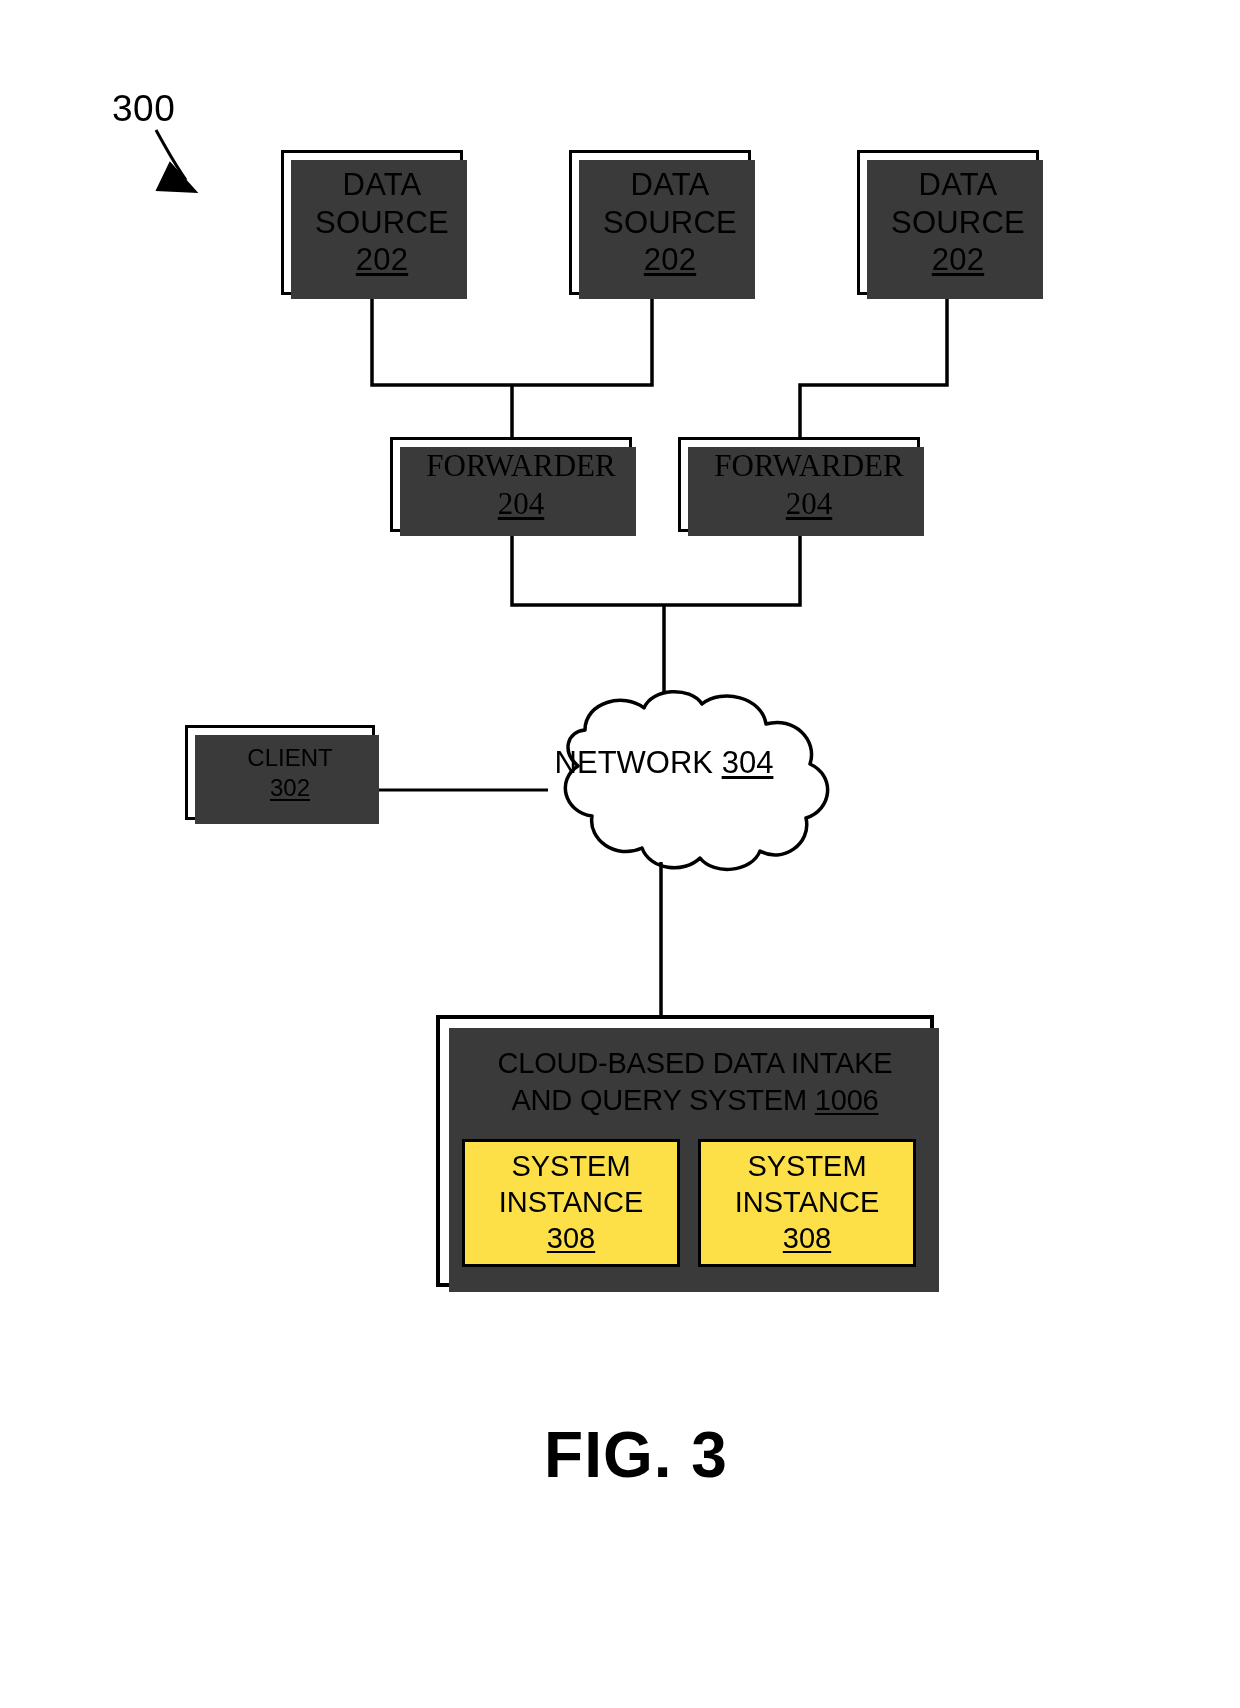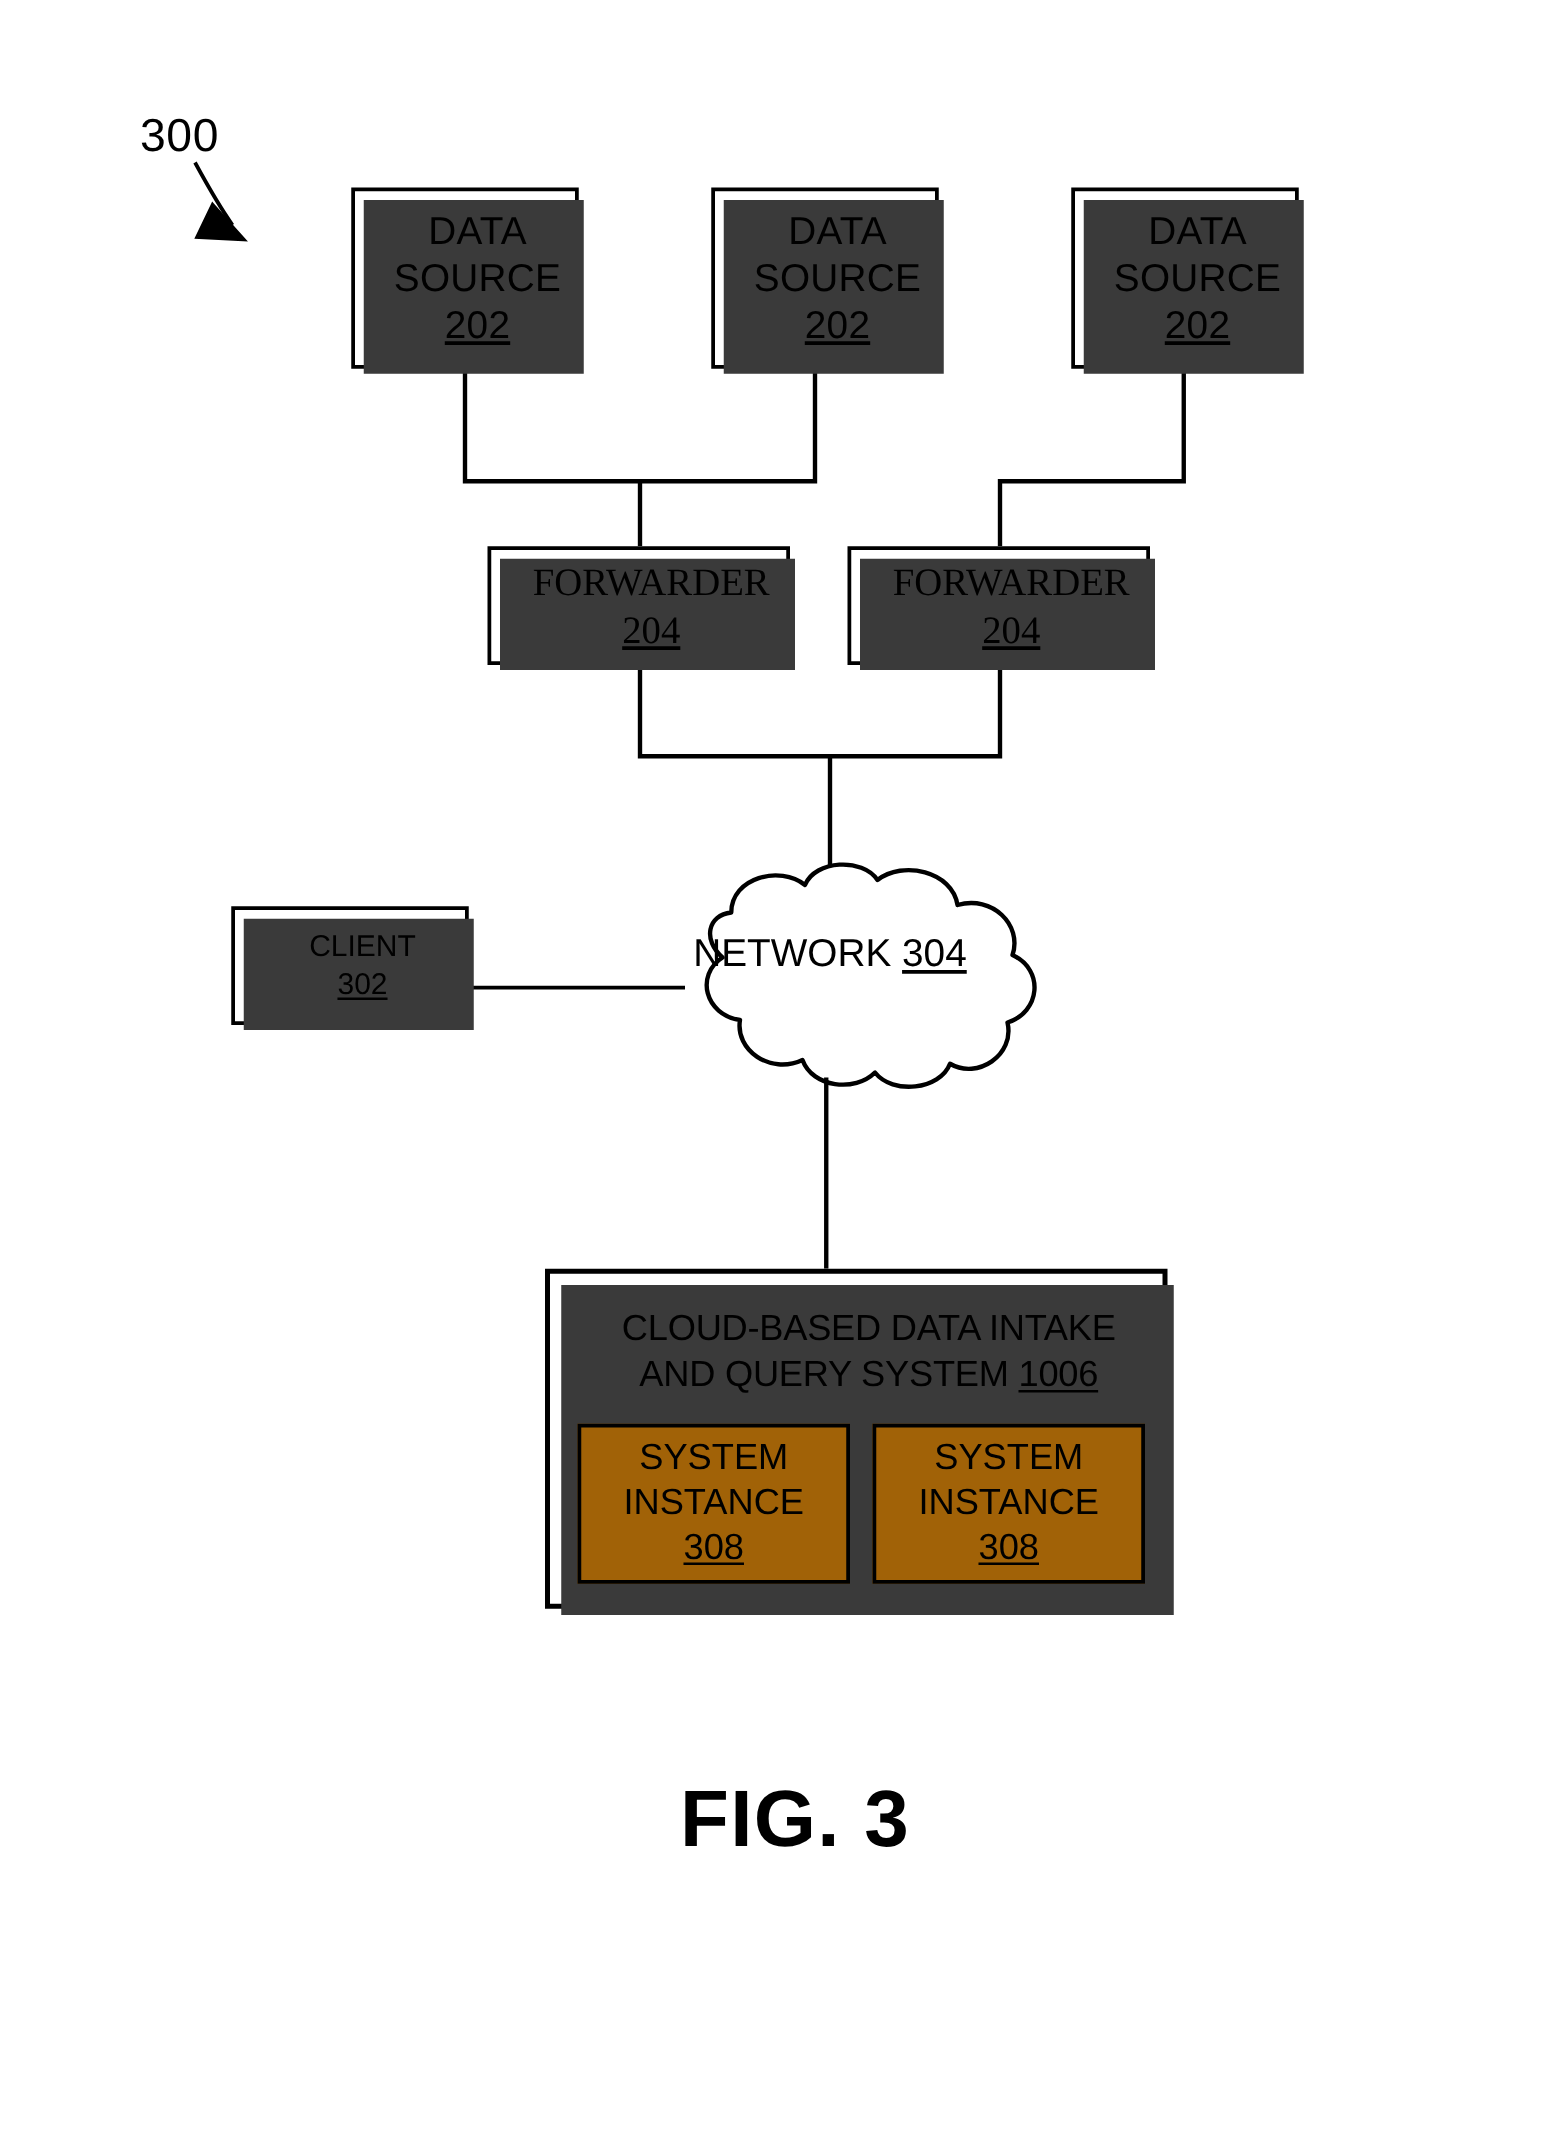--- a/index.html
+++ b/index.html
@@ -139,21 +139,21 @@
     width: 454px;
     display: flex;
     justify-content: space-between;
   }
   .inst {
     position: relative;
     width: 218px;
     height: 128px;
     border: 3px solid #000;
     box-sizing: border-box;
-    background: #a16207;
+    background: #fde047;
     display: flex;
     flex-direction: column;
     align-items: center;
     justify-content: center;
     font-size: 29px;
     line-height: 1.24;
   }
 
   
   #fig-caption {

